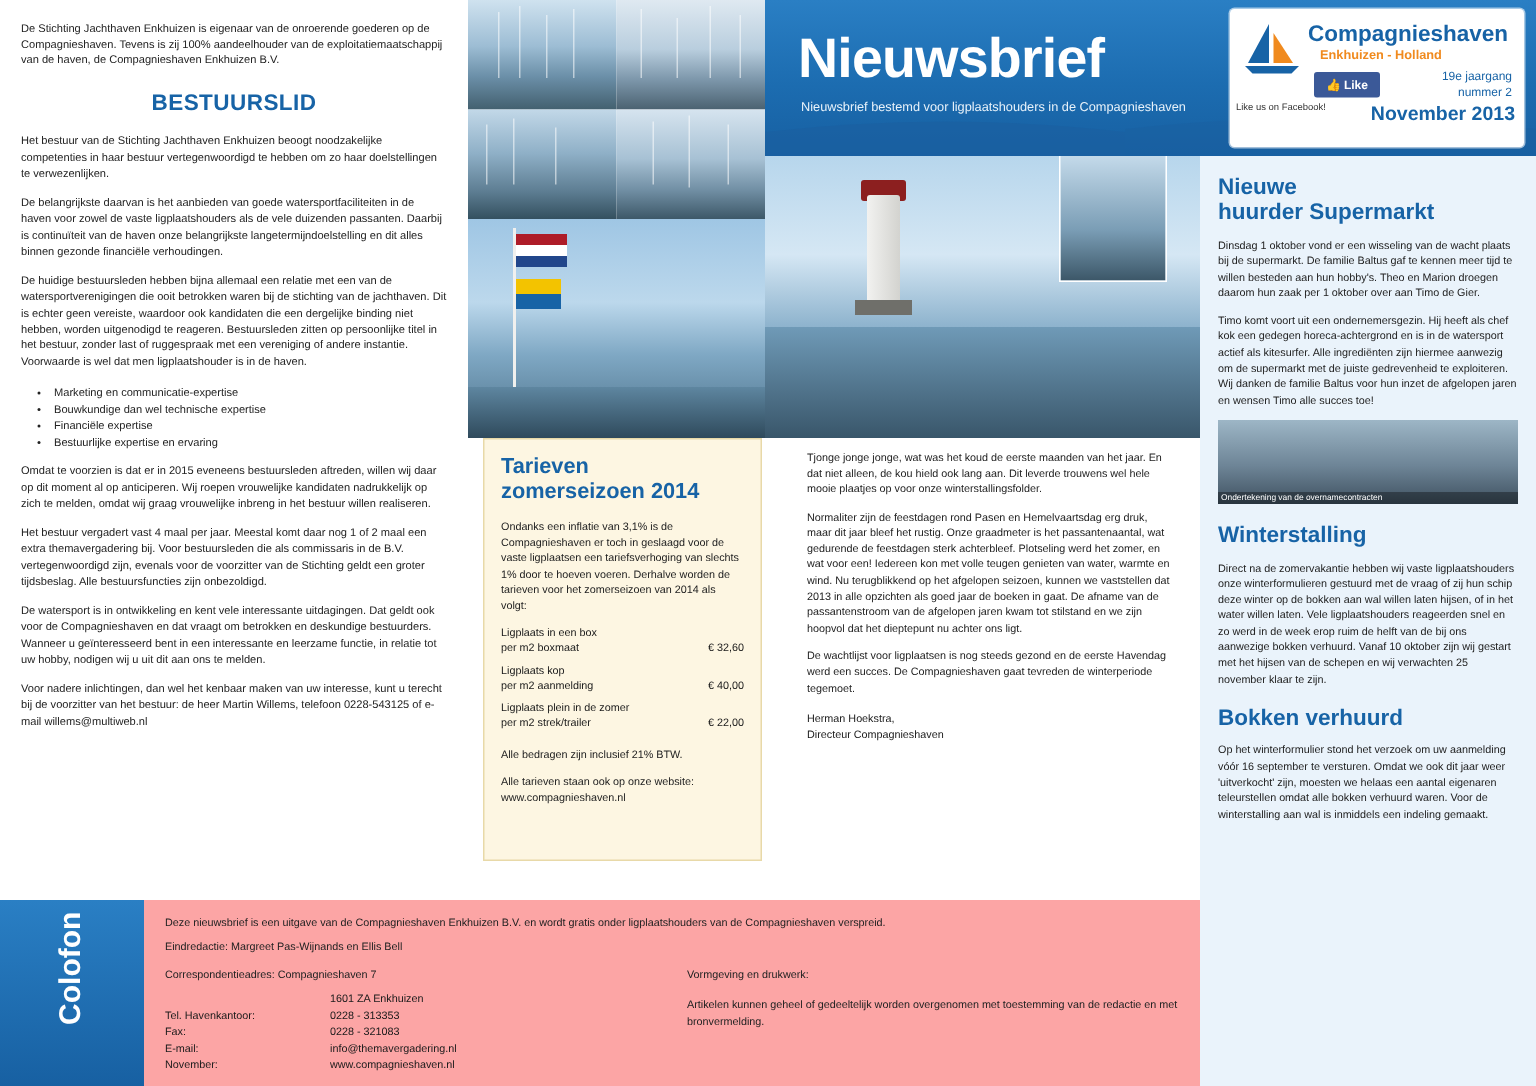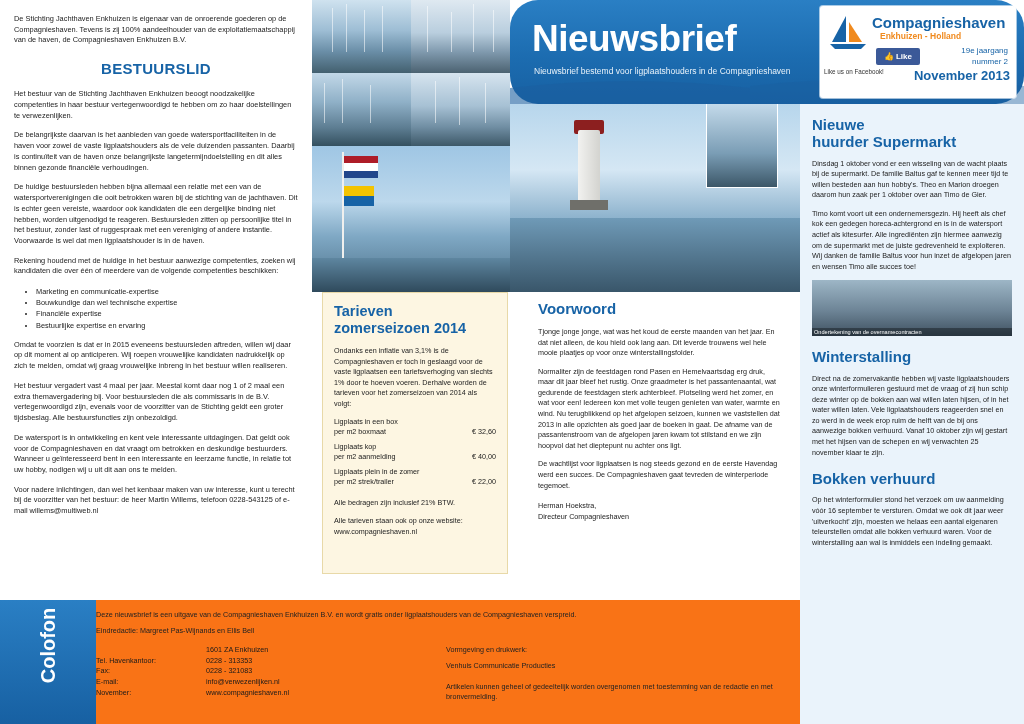--- a/index.html
+++ b/index.html
@@ -37,21 +37,20 @@
   .ph3 { left:0; top:73px; width:99px; height:73px;
     background:linear-gradient(180deg,#c2d8e8 0%,#8fb0c7 40%,#5d7d92 75%,#34505f 100%); }
   .ph4 { left:99px; top:73px; width:99px; height:73px;
     background:linear-gradient(180deg,#d6e4ef 0%,#a7c1d4 45%,#708ea3 74%,#3d5868 100%); }
   .mast { position:absolute; background:rgba(255,255,255,.55); width:1px; }
 
   
   .masthead {
     position:absolute; left:510px; top:0; width:514px; height:104px;
     background:linear-gradient(180deg,#2a7fc4 0%,#1c6cb0 55%,#1760a2 100%);
-    border-radius:28px;
   }
   .masthead-title {
     position:absolute; left:22px; top:18px; color:#ffffff;
     font-size:37px; font-weight:bold; letter-spacing:-.5px;
     font-family:"Liberation Sans", sans-serif;
   }
   .masthead-sub {
     position:absolute; left:24px; top:66px; color:#e8f2fa; font-size:8.5px;text-align:right;
   }
   .logo-box {
@@ -157,41 +156,40 @@
     position:absolute; left:0; top:600px; width:96px; height:124px;
     background:linear-gradient(180deg,#2a7fc4,#1760a2);
   }
   .colofon-tab span {
     position:absolute; left:-14px; top:34px; width:124px; color:#fff;
     font-size:20px; font-weight:bold; transform:rotate(-90deg); transform-origin:center;
     text-align:center;
   }
   .colofon-body {
     position:absolute; left:96px; top:600px; width:704px; height:124px;
-    background:#f97316; padding:10px 0;
+    background:#fca5a5; padding:10px 14px;
   }
   .colofon-body p { margin:0 0 6px 0; font-size:7.2px; line-height:1.45; color:#222; }
   .cf-cols { display:flex; gap:20px; margin-top:8px; }
   .cf-col { width:330px; }
   .cf-row { display:flex; font-size:7.2px; line-height:1.5; }
   .cf-key { width:110px; }
   .cf-h { font-size:7.2px; margin:0 0 4px 0; }
 </style>
 </head>
 <body>
 
 <div class="page">
 
   <div class="left-col">
     <p>De Stichting Jachthaven Enkhuizen is eigenaar van de onroerende goederen op de Compagnieshaven. Tevens is zij 100% aandeelhouder van de exploitatiemaatschappij van de haven, de Compagnieshaven Enkhuizen B.V.</p>
     <h2>BESTUURSLID</h2>
     <p>Het bestuur van de Stichting Jachthaven Enkhuizen beoogt noodzakelijke competenties in haar bestuur vertegenwoordigd te hebben om zo haar doelstellingen te verwezenlijken.</p>
     <p>De belangrijkste daarvan is het aanbieden van goede watersportfaciliteiten in de haven voor zowel de vaste ligplaatshouders als de vele duizenden passanten. Daarbij is continuïteit van de haven onze belangrijkste langetermijndoelstelling en dit alles binnen gezonde financiële verhoudingen.</p>
     <p>De huidige bestuursleden hebben bijna allemaal een relatie met een van de watersportverenigingen die ooit betrokken waren bij de stichting van de jachthaven. Dit is echter geen vereiste, waardoor ook kandidaten die een dergelijke binding niet hebben, worden uitgenodigd te reageren. Bestuursleden zitten op persoonlijke titel in het bestuur, zonder last of ruggespraak met een vereniging of andere instantie. Voorwaarde is wel dat men ligplaatshouder is in de haven.</p>
-    <p>Rekening houdend met de huidige in het bestuur aanwezige competenties, zoeken wij kandidaten die over één of meerdere van de volgende competenties beschikken:</p>
     <ul>
       <li>Marketing en communicatie-expertise</li>
       <li>Bouwkundige dan wel technische expertise</li>
       <li>Financiële expertise</li>
       <li>Bestuurlijke expertise en ervaring</li>
     </ul>
     <p>Omdat te voorzien is dat er in 2015 eveneens bestuursleden aftreden, willen wij daar op dit moment al op anticiperen. Wij roepen vrouwelijke kandidaten nadrukkelijk op zich te melden, omdat wij graag vrouwelijke inbreng in het bestuur willen realiseren.</p>
     <p>Het bestuur vergadert vast 4 maal per jaar. Meestal komt daar nog 1 of 2 maal een extra themavergadering bij. Voor bestuursleden die als commissaris in de B.V. vertegenwoordigd zijn, evenals voor de voorzitter van de Stichting geldt een groter tijdsbeslag. Alle bestuursfuncties zijn onbezoldigd.</p>
     <p>De watersport is in ontwikkeling en kent vele interessante uitdagingen. Dat geldt ook voor de Compagnieshaven en dat vraagt om betrokken en deskundige bestuurders. Wanneer u geïnteresseerd bent in een interessante en leerzame functie, in relatie tot uw hobby, nodigen wij u uit dit aan ons te melden.</p>
     <p>Voor nadere inlichtingen, dan wel het kenbaar maken van uw interesse, kunt u terecht bij de voorzitter van het bestuur: de heer Martin Willems, telefoon 0228-543125 of e-mail willems@multiweb.nl</p>
@@ -286,21 +284,20 @@
       <span>per m2 strek/trailer</span>
       <span>€  22,00</span>
     </div>
 
     <p style="margin-top:12px">Alle bedragen zijn inclusief 21% BTW.</p>
     <p style="white-space:pre-line">Alle tarieven staan ook op onze website:
 www.compagnieshaven.nl</p>
   </div>
 
   <div class="voorwoord">
-    <h3>Voorwoord</h3>
     <p>Tjonge jonge jonge, wat was het koud de eerste maanden van het jaar. En dat niet alleen, de kou hield ook lang aan. Dit leverde trouwens wel hele mooie plaatjes op voor onze winterstallingsfolder.</p>
     <p>Normaliter zijn de feestdagen rond Pasen en Hemelvaartsdag erg druk, maar dit jaar bleef het rustig. Onze graadmeter is het passantenaantal, wat gedurende de feestdagen sterk achterbleef. Plotseling werd het zomer, en wat voor een! Iedereen kon met volle teugen genieten van water, warmte en wind. Nu terugblikkend op het afgelopen seizoen, kunnen we vaststellen dat 2013 in alle opzichten als goed jaar de boeken in gaat. De afname van de passantenstroom van de afgelopen jaren kwam tot stilstand en we zijn hoopvol dat het dieptepunt nu achter ons ligt.</p>
     <p>De wachtlijst voor ligplaatsen is nog steeds gezond en de eerste Havendag werd een succes. De Compagnieshaven gaat tevreden de winterperiode tegemoet.</p>
     <div class="signature" style="white-space:pre-line">Herman Hoekstra,
 Directeur Compagnieshaven</div>
   </div>
 
   <div class="right-col">
     <h3 style="white-space:pre-line">Nieuwe
 huurder Supermarkt</h3>
@@ -328,42 +325,42 @@
   </div>
 
   <div class="colofon-tab">
     <span>Colofon</span>
   </div>
   <div class="colofon-body">
     <p>Deze nieuwsbrief is een uitgave van de Compagnieshaven Enkhuizen B.V. en wordt gratis onder ligplaatshouders van de Compagnieshaven verspreid.</p>
     <p>Eindredactie: Margreet Pas-Wijnands en Ellis Bell</p>
     <div class="cf-cols">
       <div class="cf-col">
+        <p class="cf-h">Correspondentieadres: Compagnieshaven 7</p>
         <div class="cf-row">
           <span class="cf-key"></span>
           <span>1601 ZA  Enkhuizen</span>
         </div>
         <div class="cf-row">
           <span class="cf-key">Tel. Havenkantoor:</span>
           <span>0228 - 313353</span>
         </div>
         <div class="cf-row">
           <span class="cf-key">Fax:</span>
           <span>0228 - 321083</span>
         </div>
         <div class="cf-row">
           <span class="cf-key">E-mail:</span>
-          <span>info@verwezenlijken.nl</span>
+          <span>info@themavergadering.nl</span>
         </div>
         <div class="cf-row">
           <span class="cf-key">November:</span>
           <span>www.compagnieshaven.nl</span>
         </div>
       </div>
       <div class="cf-col">
         <p class="cf-h">Vormgeving en drukwerk:</p>
-        <p class="cf-h">Venhuis Communicatie Producties</p>
         <p style="margin-top:10px">Artikelen kunnen geheel of gedeeltelijk worden overgenomen met toestemming van de redactie en met bronvermelding.</p>
       </div>
     </div>
   </div>
 
 </div>
 
 </body></html>

